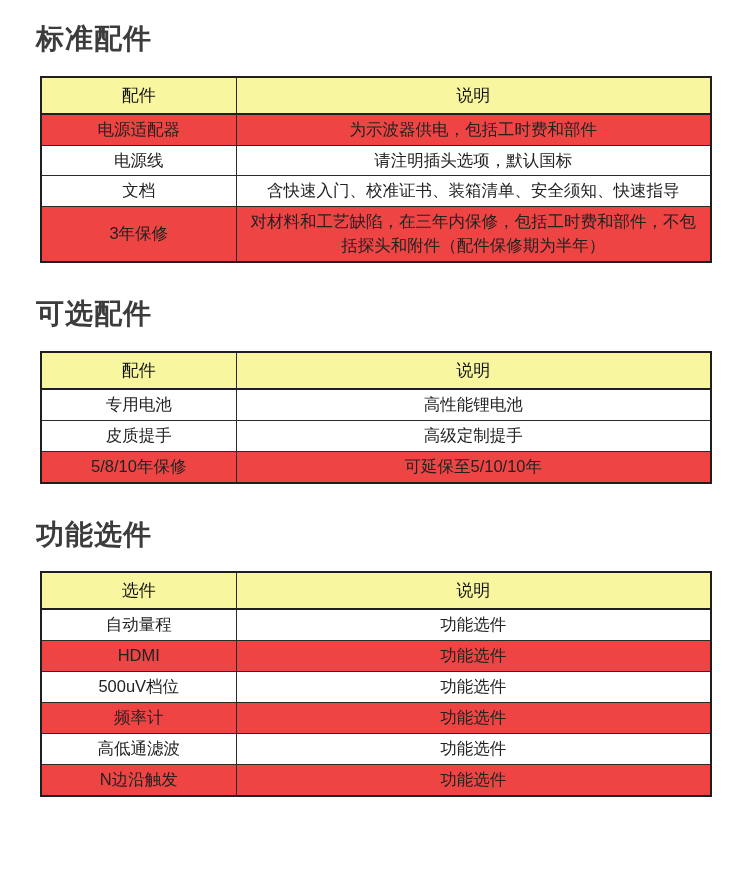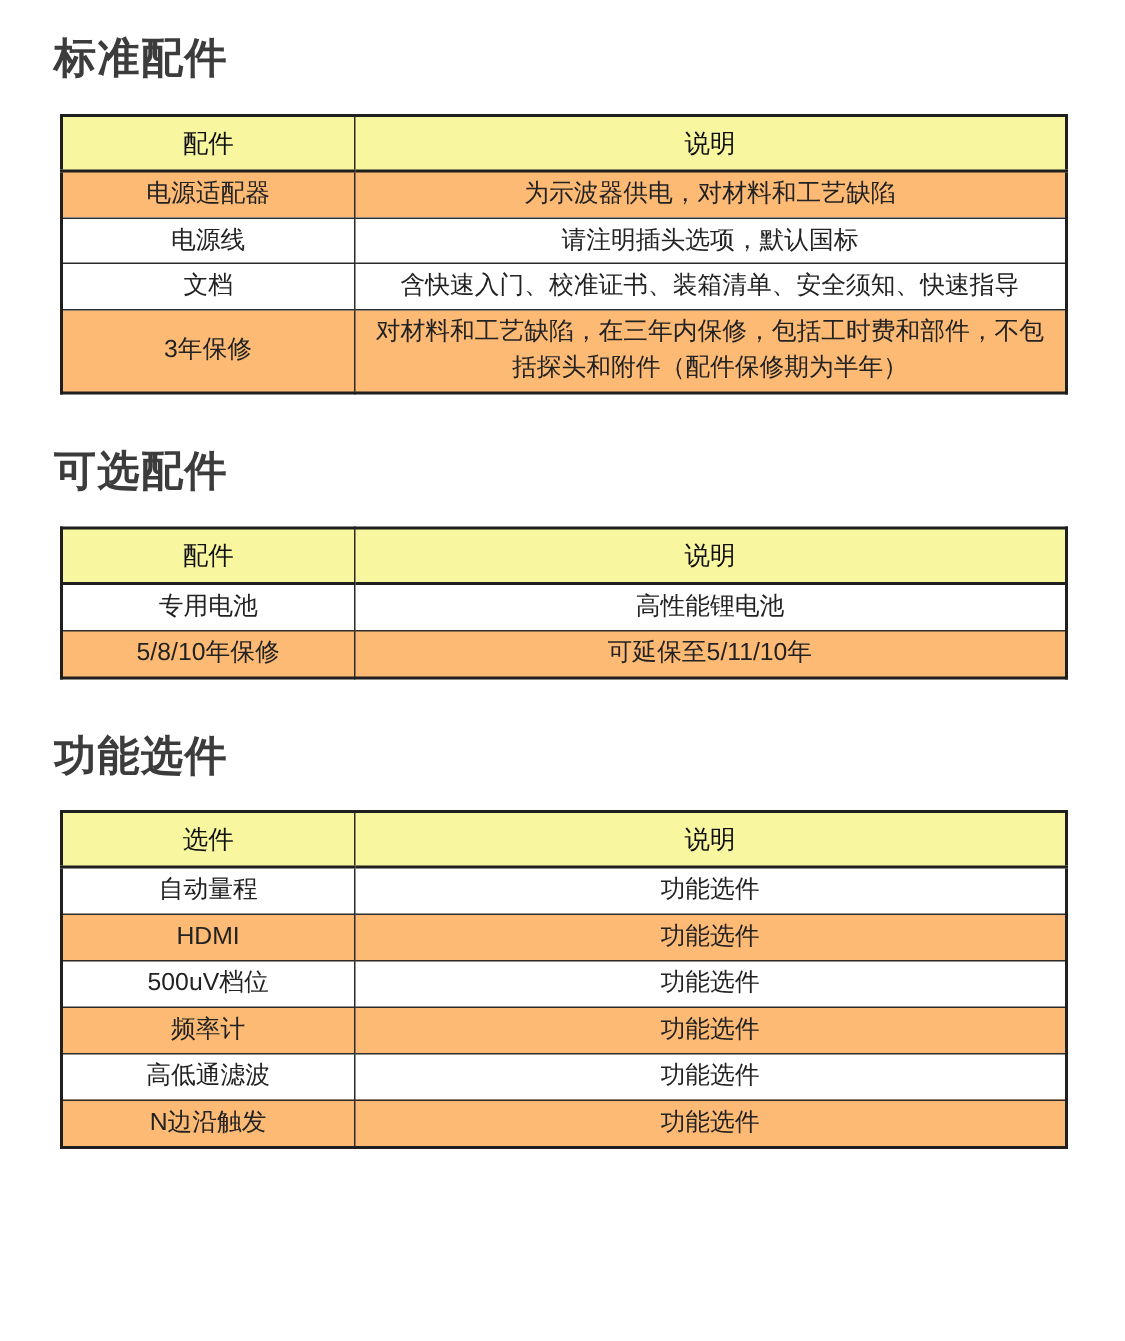--- a/index.html
+++ b/index.html
@@ -50,21 +50,21 @@
     border: 1px solid #2b2b2b;
     font-size: 16.5px;
     color: #222222;
     text-align: center;
     padding: 3px 8px;
     line-height: 1.45;
     background: #ffffff;
     word-break: break-all;
   }
   table.acc-table tr.shaded td {
-    background: #fdba74;
+    background: #ef4444;
   }
 </style>
 </head>
 <body>
 
 <div class="page">
   <div id="sections-root">
       <div class="section">
         <h2 class="section-title">标准配件</h2>
         <table class="acc-table">
@@ -74,21 +74,21 @@
           </colgroup>
           <thead>
             <tr>
               <th>配件</th>
               <th>说明</th>
             </tr>
           </thead>
           <tbody>
             <tr class="shaded">
               <td>电源适配器</td>
-              <td>为示波器供电，对材料和工艺缺陷</td>
+              <td>为示波器供电，包括工时费和部件</td>
             </tr>
             <tr>
               <td>电源线</td>
               <td>请注明插头选项，默认国标</td>
             </tr>
             <tr>
               <td>文档</td>
               <td>含快速入门、校准证书、装箱清单、安全须知、快速指导</td>
             </tr>
             <tr class="shaded">
@@ -109,23 +109,27 @@
             <tr>
               <th>配件</th>
               <th>说明</th>
             </tr>
           </thead>
           <tbody>
             <tr>
               <td>专用电池</td>
               <td>高性能锂电池</td>
             </tr>
+            <tr>
+              <td>皮质提手</td>
+              <td>高级定制提手</td>
+            </tr>
             <tr class="shaded">
               <td>5/8/10年保修</td>
-              <td>可延保至5/11/10年</td>
+              <td>可延保至5/10/10年</td>
             </tr>
           </tbody>
         </table>
       </div>
       <div class="section">
         <h2 class="section-title">功能选件</h2>
         <table class="acc-table">
           <colgroup>
             <col class="c-name">
             <col class="c-desc">

